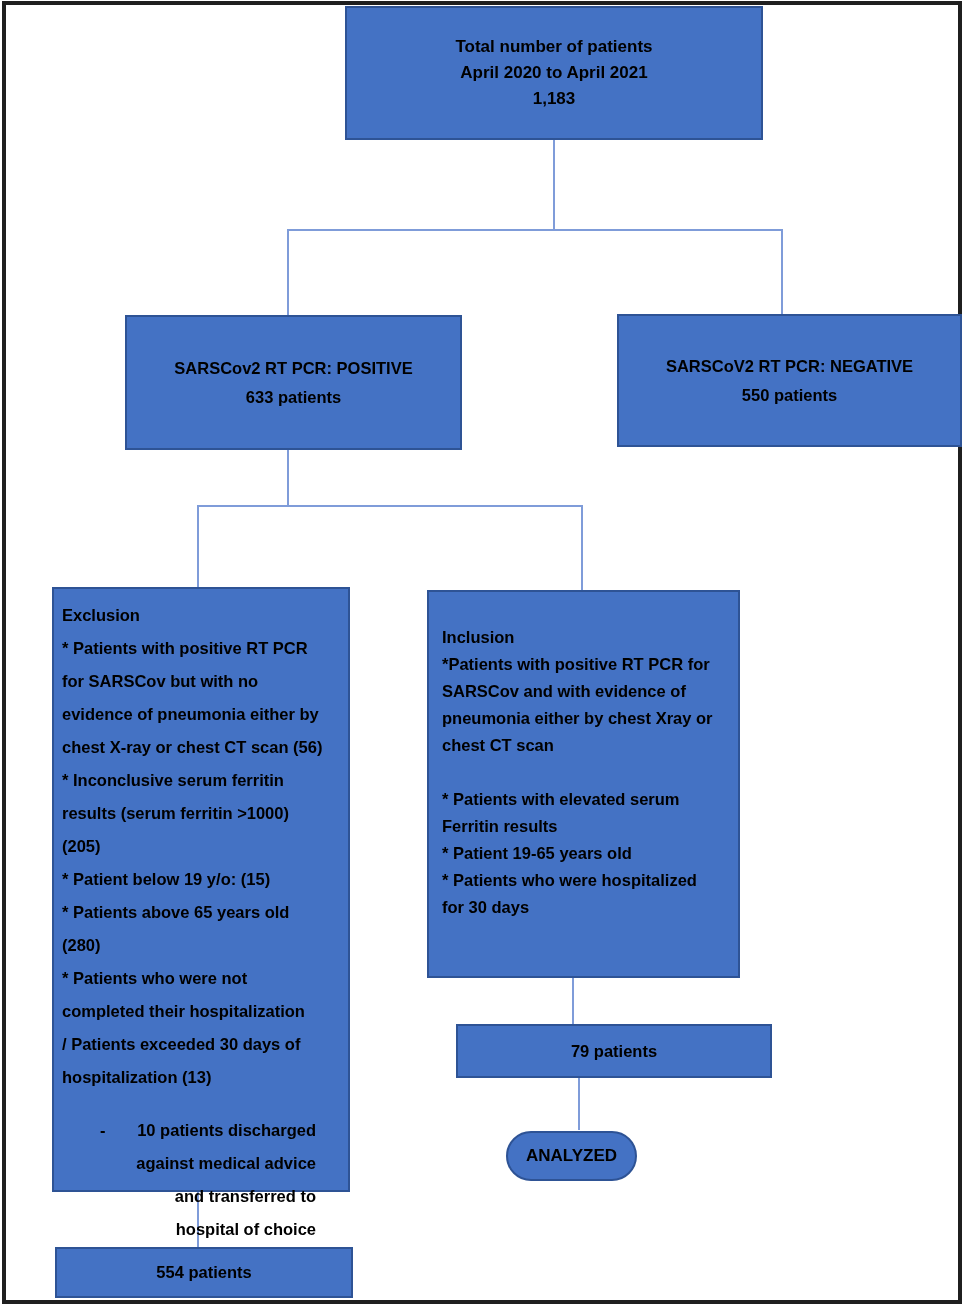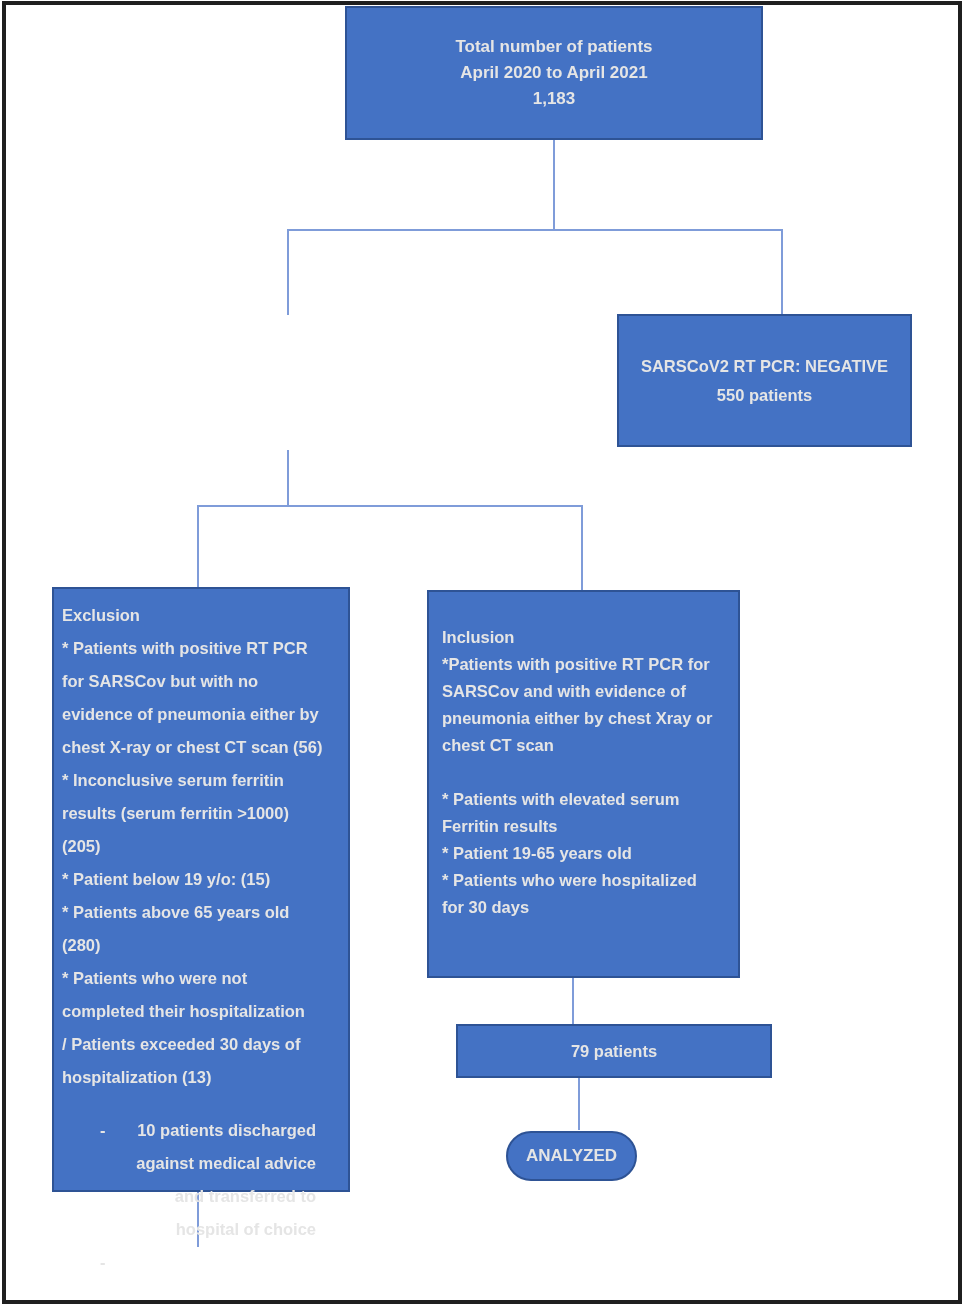--- a/index.html
+++ b/index.html
@@ -13,38 +13,38 @@
   .outer-border{
     position:absolute;left:2px;top:1px;
     width:952px;height:1295px;
     border:4px solid #1f1f1f;
     z-index:1;
   }
   .box{
     position:absolute;
     background:#4472C4;
     border:2px solid #2E5395;
-    color:#e5e5e5;
+    color:#000000;
     font-weight:bold;
     box-sizing:border-box;
     z-index:3;
   }
   .box.center{
     display:flex;align-items:center;justify-content:center;
     text-align:center;
   }
   .pre{white-space:pre-line;}
   .line{
     position:absolute;background:#7F9CD9;z-index:2;
   }
   .vline{width:2px;}
   .hline{height:2px;}
   .title-box{left:345px;top:6px;width:418px;height:134px;font-size:17px;line-height:26px;}
   .positive-box{left:125px;top:315px;width:337px;height:135px;font-size:16.5px;line-height:29px;}
-  .negative-box{left:617px;top:314px;width:295px;height:133px;font-size:16.5px;line-height:29px;}
+  .negative-box{left:617px;top:314px;width:345px;height:133px;font-size:16.5px;line-height:29px;}
   .exclusion-box{
     left:52px;top:587px;width:298px;height:605px;
     font-size:16.5px;line-height:33px;
     padding:10px 6px 0 8px;
   }
   .inclusion-box{
     left:427px;top:590px;width:313px;height:388px;
     font-size:16.5px;line-height:27px;
     padding:32px 6px 0 13px;
   }
@@ -84,20 +84,22 @@
   <div class="line vline v5"></div>
   <div class="line vline v6"></div>
   <div class="line vline v7"></div>
   <div class="line vline v8"></div>
   <div class="line vline v9"></div>
 
   <div class="box center title-box pre">Total number of patients
 April 2020 to April 2021
 1,183</div>
 
+  <div class="box center positive-box pre">SARSCov2 RT PCR: POSITIVE
+633 patients</div>
 
   <div class="box center negative-box pre">SARSCoV2 RT PCR: NEGATIVE
 550 patients</div>
 
   <div class="box exclusion-box">
     <div class="pre">Exclusion
 * Patients with positive RT PCR
 for SARSCov but with no
 evidence of pneumonia either by
 chest X-ray or chest CT scan (56)
@@ -131,14 +133,15 @@
 * Patients with elevated serum
 Ferritin results
 * Patient 19-65 years old
 * Patients who were hospitalized
 for 30 days</div>
 
   <div class="box center count79-box">79 patients</div>
 
   <div class="box center analyzed-box">ANALYZED</div>
 
+  <div class="box center count554-box">554 patients</div>
 
 </div>
 
 </body></html>

